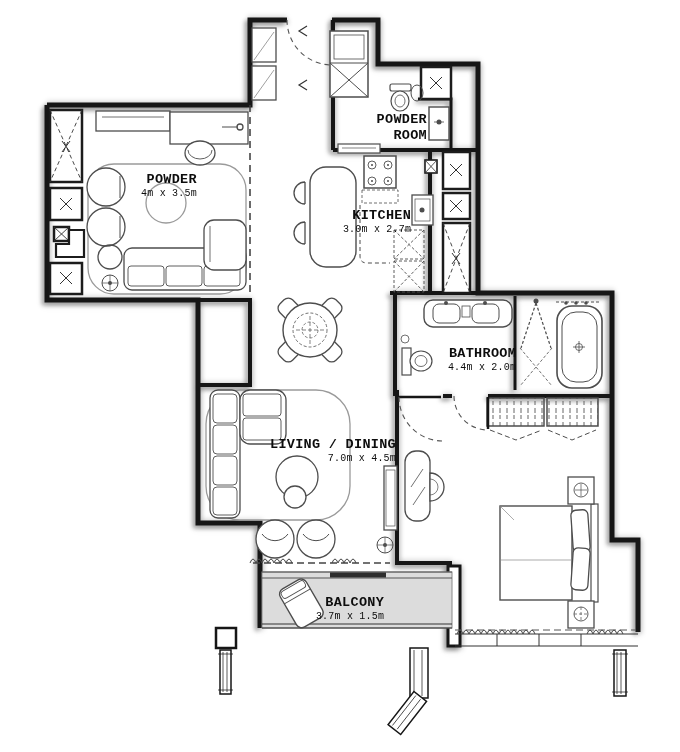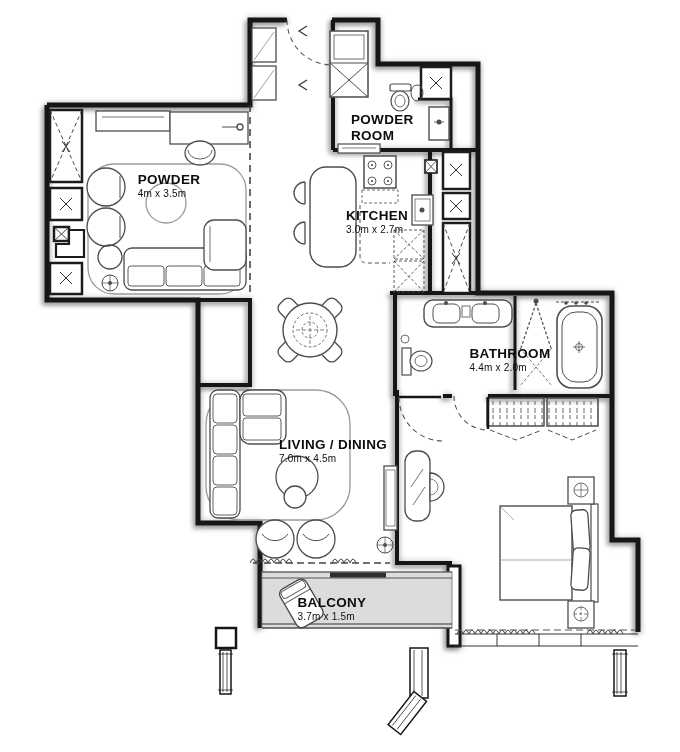--- a/index.html
+++ b/index.html
@@ -4,21 +4,21 @@
 <style>
   html,body{margin:0;padding:0;background:#ffffff;}
   .plan-wrap{
     position:relative;width:680px;height:752px;background:#ffffff;overflow:hidden;
     font-family:"Liberation Sans", sans-serif;
   }
   svg{position:absolute;left:0;top:0;}
   .walls{filter:drop-shadow(-3px 3px 2px rgba(0,0,0,.30)) drop-shadow(2px 2px 2px rgba(0,0,0,.16)) drop-shadow(0 -2px 2px rgba(0,0,0,.12));}
   .room-label{
     position:absolute;transform:translate(-50%,-50%);
-    text-align:left;color:#0d0d0d;line-height:1.16;white-space:nowrap;
+    text-align:right;color:#0d0d0d;line-height:1.16;white-space:nowrap;font-family:Liberation Mono, monospace;
   }
   .room-name{font-weight:700;font-size:13.5px;letter-spacing:.3px;}
   .room-dims{font-weight:400;font-size:10px;letter-spacing:.2px;}
   .room-label.wrap{white-space:normal;width:76px;}
 </style>
 </head>
 <body>
 
 <div class="plan-wrap">
 <svg width="680" height="752" viewBox="0 0 680 752">
@@ -280,25 +280,25 @@
     <div class="room-name">POWDER</div>
     <div class="room-dims">4m x 3.5m</div>
   </div>
   <div class="room-label wrap" style="left:389px;top:128px">
     <div class="room-name">POWDER ROOM</div>
   </div>
   <div class="room-label" style="left:377px;top:222px">
     <div class="room-name">KITCHEN</div>
     <div class="room-dims">3.0m x 2.7m</div>
   </div>
-  <div class="room-label" style="left:510px;top:360px">
+  <div class="room-label" style="left:482px;top:360px">
     <div class="room-name">BATHROOM</div>
     <div class="room-dims">4.4m x 2.0m</div>
   </div>
   <div class="room-label" style="left:333px;top:451px">
     <div class="room-name">LIVING / DINING</div>
     <div class="room-dims">7.0m x 4.5m</div>
   </div>
-  <div class="room-label" style="left:332px;top:609px">
+  <div class="room-label" style="left:350px;top:609px">
     <div class="room-name">BALCONY</div>
     <div class="room-dims">3.7m x 1.5m</div>
   </div>
 </div>
 
 </body></html>

